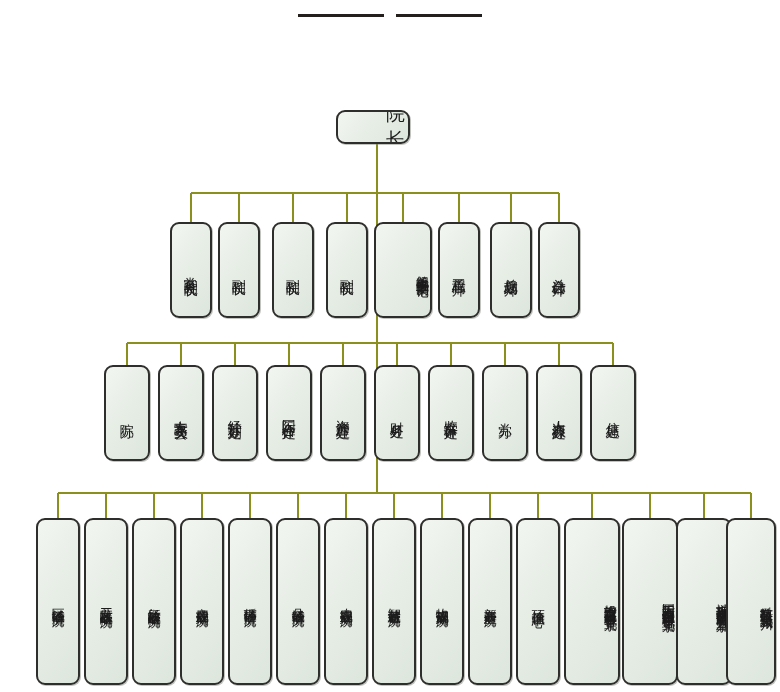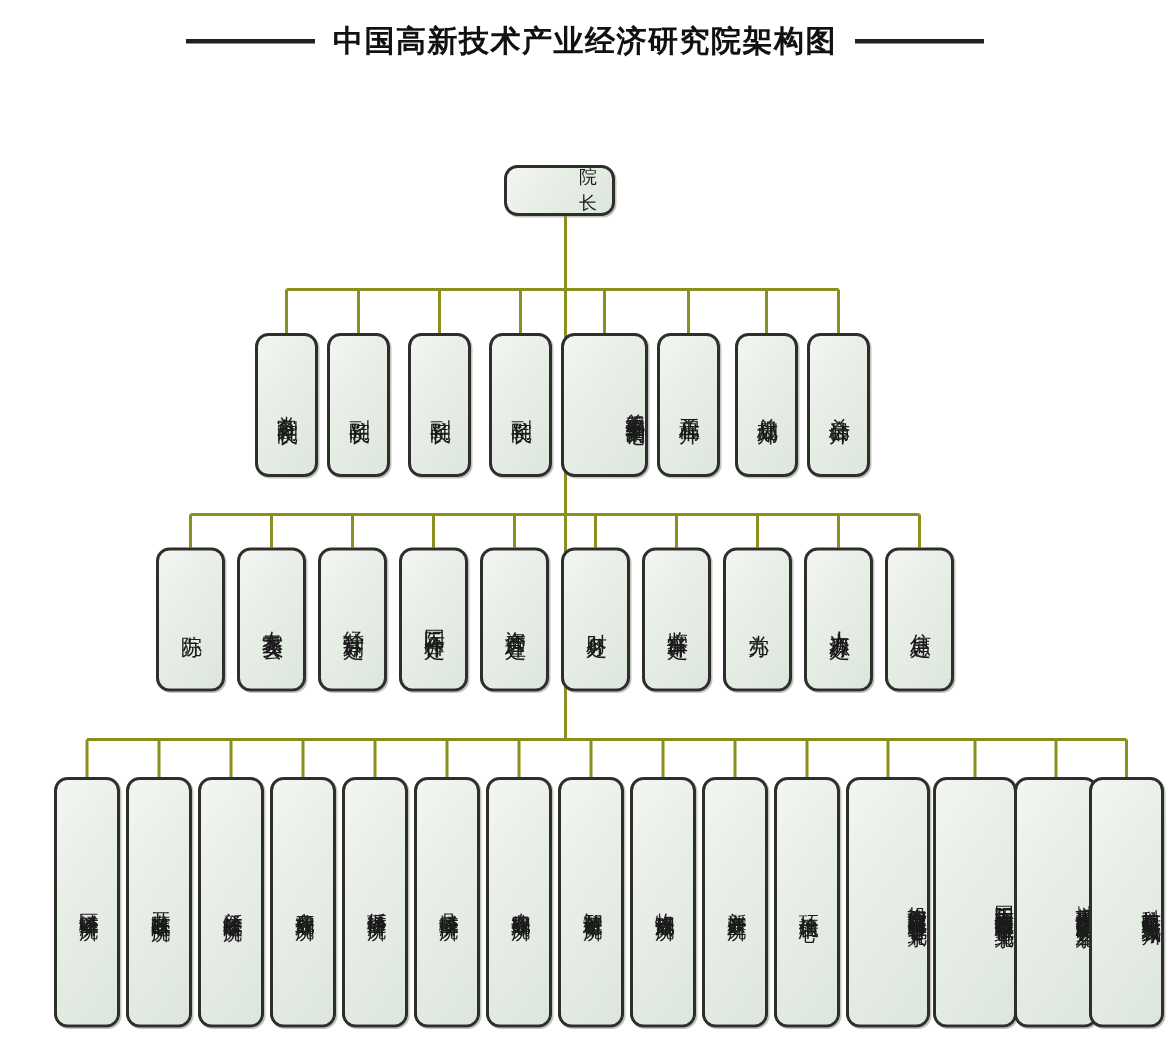--- a/index.html
+++ b/index.html
@@ -38,21 +38,21 @@
     border-radius:9px;
     background:linear-gradient(125deg,#f2f6f1 0%,#e7eee6 45%,#dde6dc 100%);
     box-shadow:1px 1px 0 rgba(120,125,115,.45);
     display:flex;
     align-items:center;
     justify-content:center;
     overflow:hidden;
   }
   
   .node.horiz{
-    font-size:12px;color:#1b1b1b;letter-spacing:2px;padding-left:48px;
+    font-size:19px;color:#1b1b1b;letter-spacing:2px;padding-left:48px;
   }
   
   .node.vert{
     writing-mode:vertical-rl;
     text-orientation:upright;
     font-size:14px;
     line-height:1.02;
     letter-spacing:1.5px;
     color:#1b1b1b;
     padding:5px 1px;
@@ -75,21 +75,20 @@
     color:#1b1b1b;
     white-space:nowrap;
   }
   .node.vcols .col.c2{font-size:13px;}
 </style>
 </head>
 <body>
 
 <div class="title-wrap">
   <div class="title-rule"></div>
-  <div class="title-text">中国高新技术产业经济研究院架构图</div>
   <div class="title-rule"></div>
 </div>
 
 <div id="connectors">
     <div class="ln lnv" style="left: 376px; top: 144px; height: 349px;"></div>
     <div class="ln lnh" style="left: 191px; top: 192px; width: 368px;"></div>
     <div class="ln lnv" style="left: 190px; top: 193px; height: 29px;"></div>
     <div class="ln lnv" style="left: 238px; top: 193px; height: 29px;"></div>
     <div class="ln lnv" style="left: 292px; top: 193px; height: 29px;"></div>
     <div class="ln lnv" style="left: 346px; top: 193px; height: 29px;"></div>

